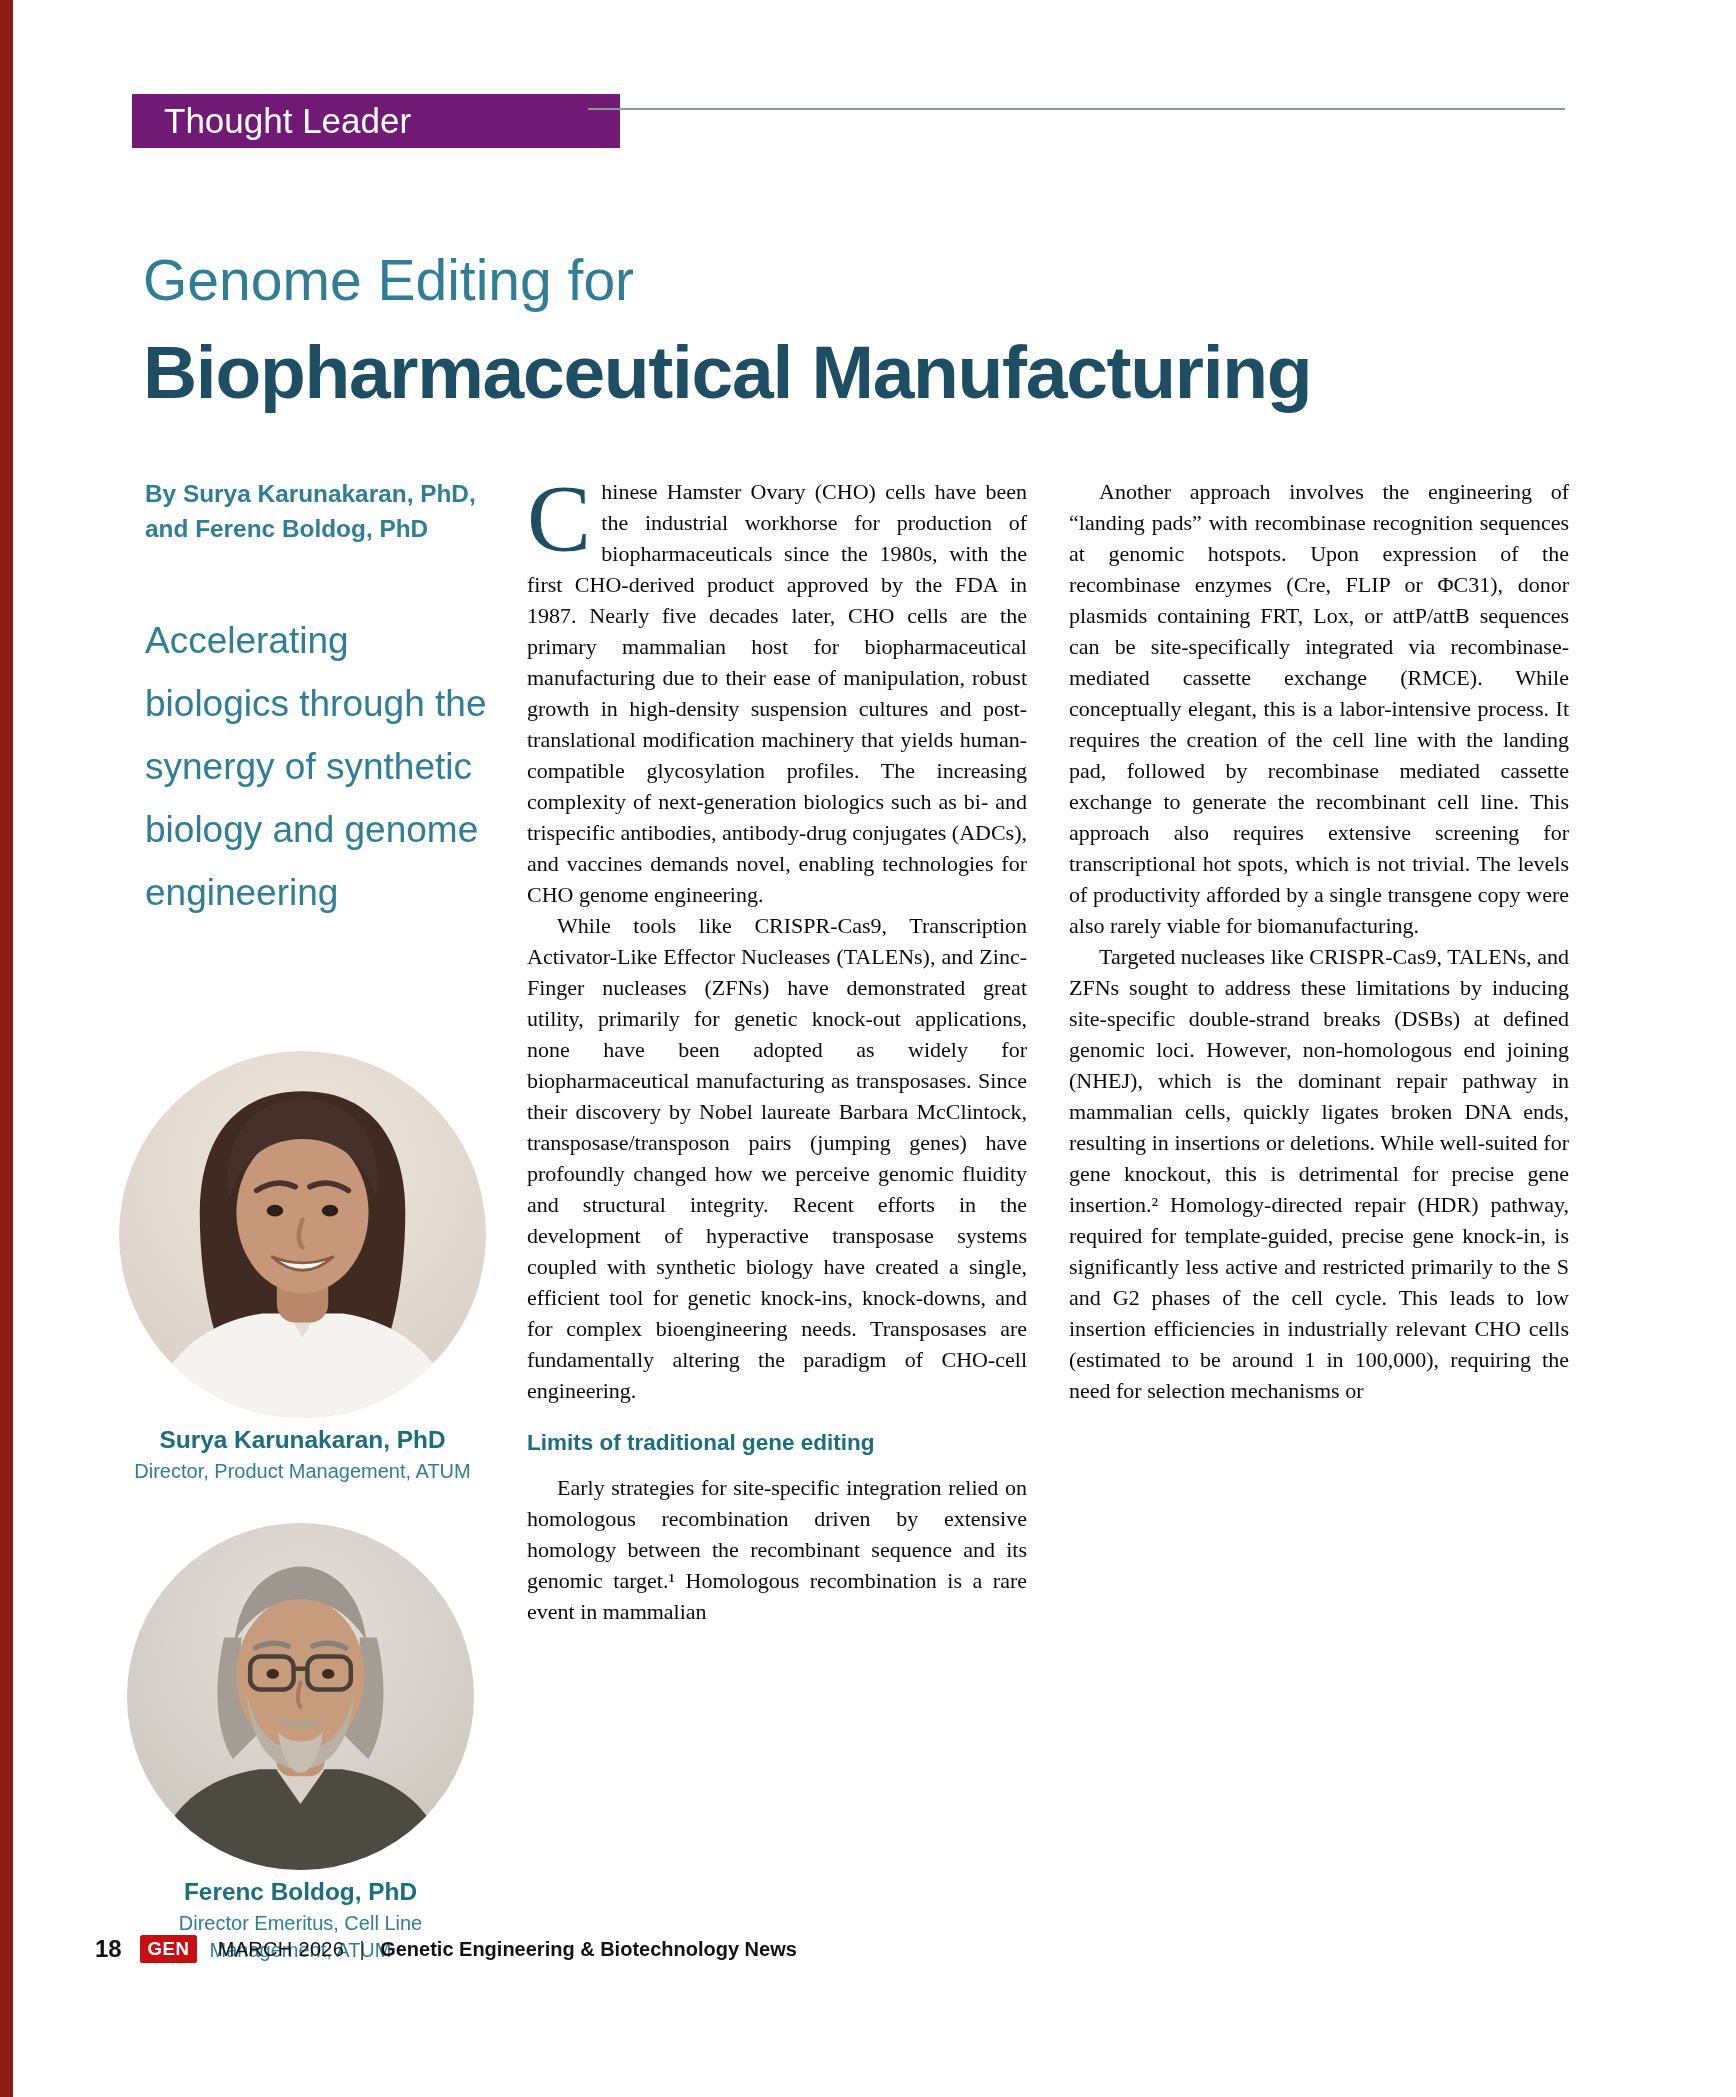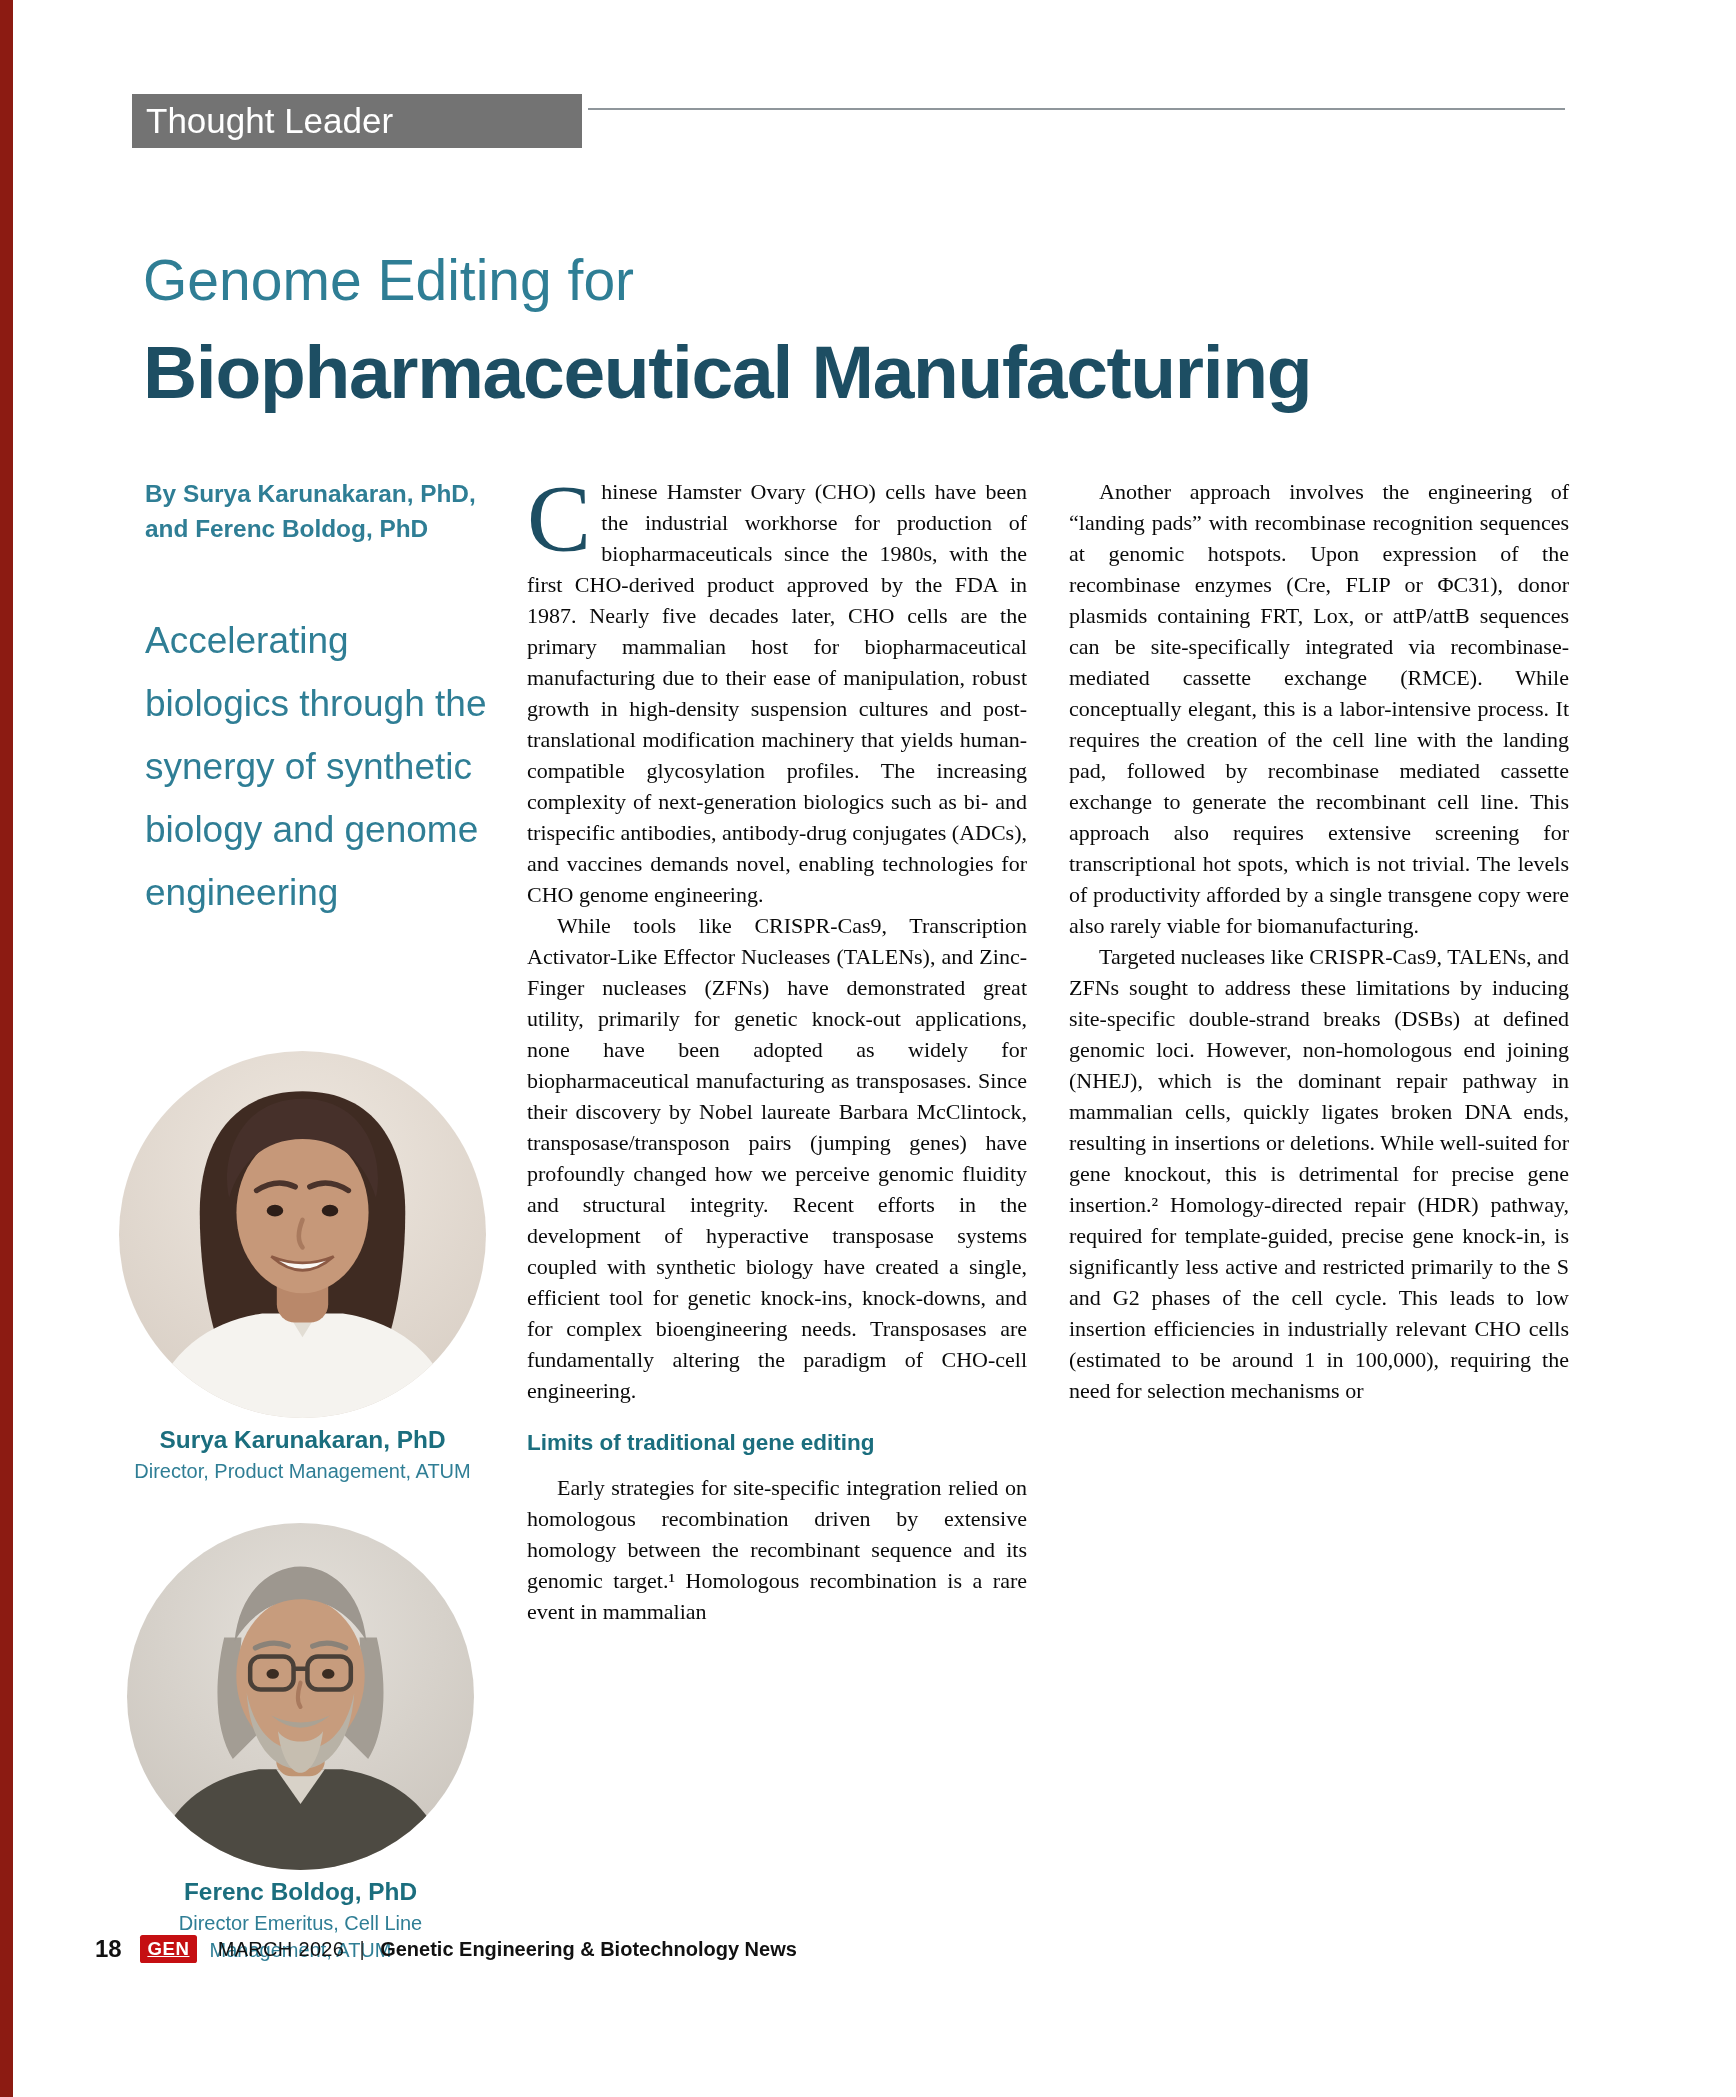--- a/index.html
+++ b/index.html
@@ -5,23 +5,23 @@
   * { margin:0; padding:0; box-sizing:border-box; }
   html,body { background:#ffffff; }
   .page {
     position:relative; width:1736px; height:2097px; background:#ffffff;
     font-family:"Liberation Serif", serif; overflow:hidden;
   }
   .spine { position:absolute; left:0; top:0; width:13px; height:2097px; background:#8C1B12; }
 
   
   .kicker {
-    position:absolute; left:132px; top:94px; width:450px; height:54px;
-    background:#737373; color:#ffffff; display:flex; align-items:center;
-    padding-left:14px; font-family:"Liberation Sans", sans-serif; font-size:35px;
+    position:absolute; left:132px; top:94px; width:488px; height:54px;
+    background:#701a75; color:#ffffff; display:flex; align-items:center;
+    padding-left:32px; font-family:"Liberation Sans", sans-serif; font-size:35px;
   }
   .kicker-rule { position:absolute; left:588px; top:108px; width:977px; height:1.9px; background:#8f969b; }
 
   
   .title-block { position:absolute; left:143px; top:249px; width:1453px; }
   .title-line1 { display:block; font-family:"Liberation Sans", sans-serif; font-size:57px; color:#2F7E95; line-height:1.1; }
   .title-line2 { display:block; font-family:"Liberation Sans", sans-serif; font-size:75px; font-weight:700; color:#1D4E63; line-height:1.12; letter-spacing:-1.3px; margin-top:18px; }
 
   
   .byline { position:absolute; left:145px; top:477px; font-family:"Liberation Sans", sans-serif; font-size:24.4px; font-weight:600; color:#2F7E95; line-height:1.42; }
@@ -49,21 +49,21 @@
     color:#1D4E63; font-family:"Liberation Serif", serif;
   }
   .section-heading {
     font-family:"Liberation Sans", sans-serif; font-weight:700; font-size:22.5px;
     color:#1B6E7E; margin:24.4px 0 15.4px 0;
   }
 
   
   .footer { position:absolute; left:95px; top:1935px; display:flex; align-items:center; font-family:"Liberation Sans", sans-serif; color:#111; }
   .page-num { font-size:24px; font-weight:700; }
-  .gen-logo { margin-left:18px; background:#C50F12; color:#fff; font-weight:700; font-size:18.6px; letter-spacing:0.6px; padding:2.6px 7.7px 3.2px; border-radius:2.6px;text-decoration:underline; }
+  .gen-logo { margin-left:18px; background:#C50F12; color:#fff; font-weight:700; font-size:18.6px; letter-spacing:0.6px; padding:2.6px 7.7px 3.2px; border-radius:2.6px; }
   .issue { margin-left:20.6px; font-size:20px; letter-spacing:0.3px; }
   .sep { margin:0 15.4px; font-size:20px; color:#333; }
   .pub { font-size:20px; font-weight:700; }
 </style>
 </head>
 <body>
 
 <div class="page">
 
   <div class="spine"></div>

